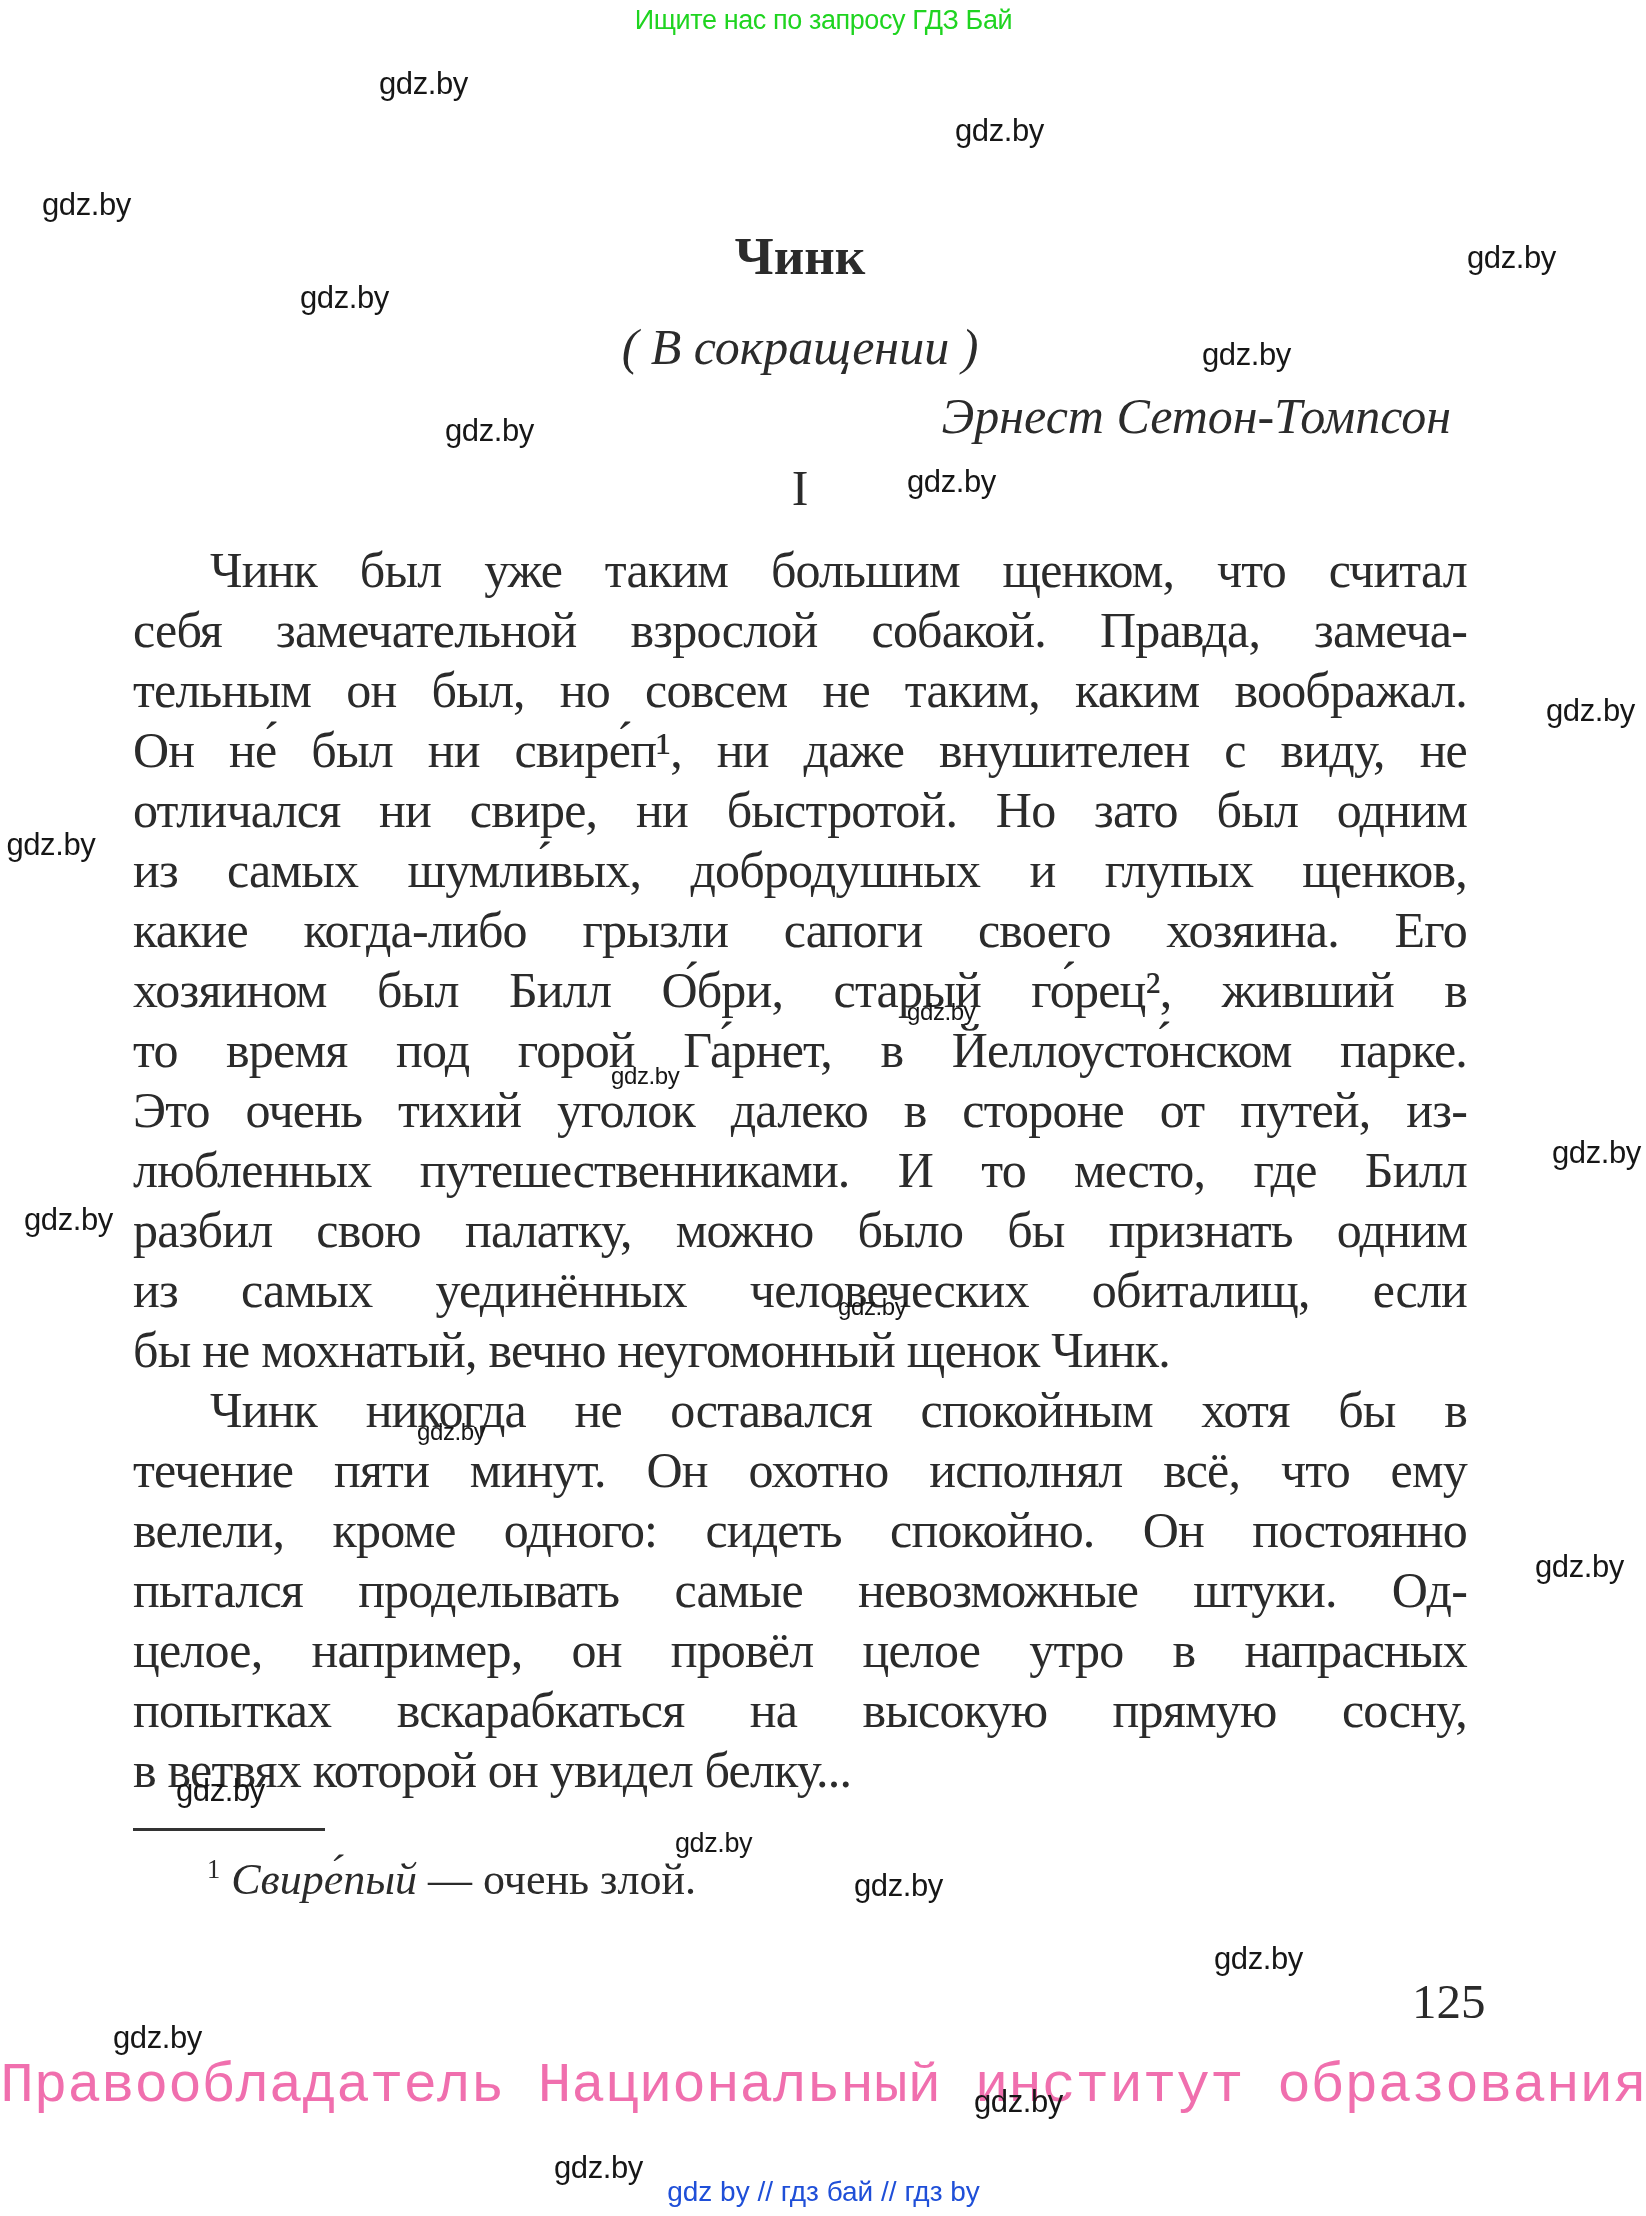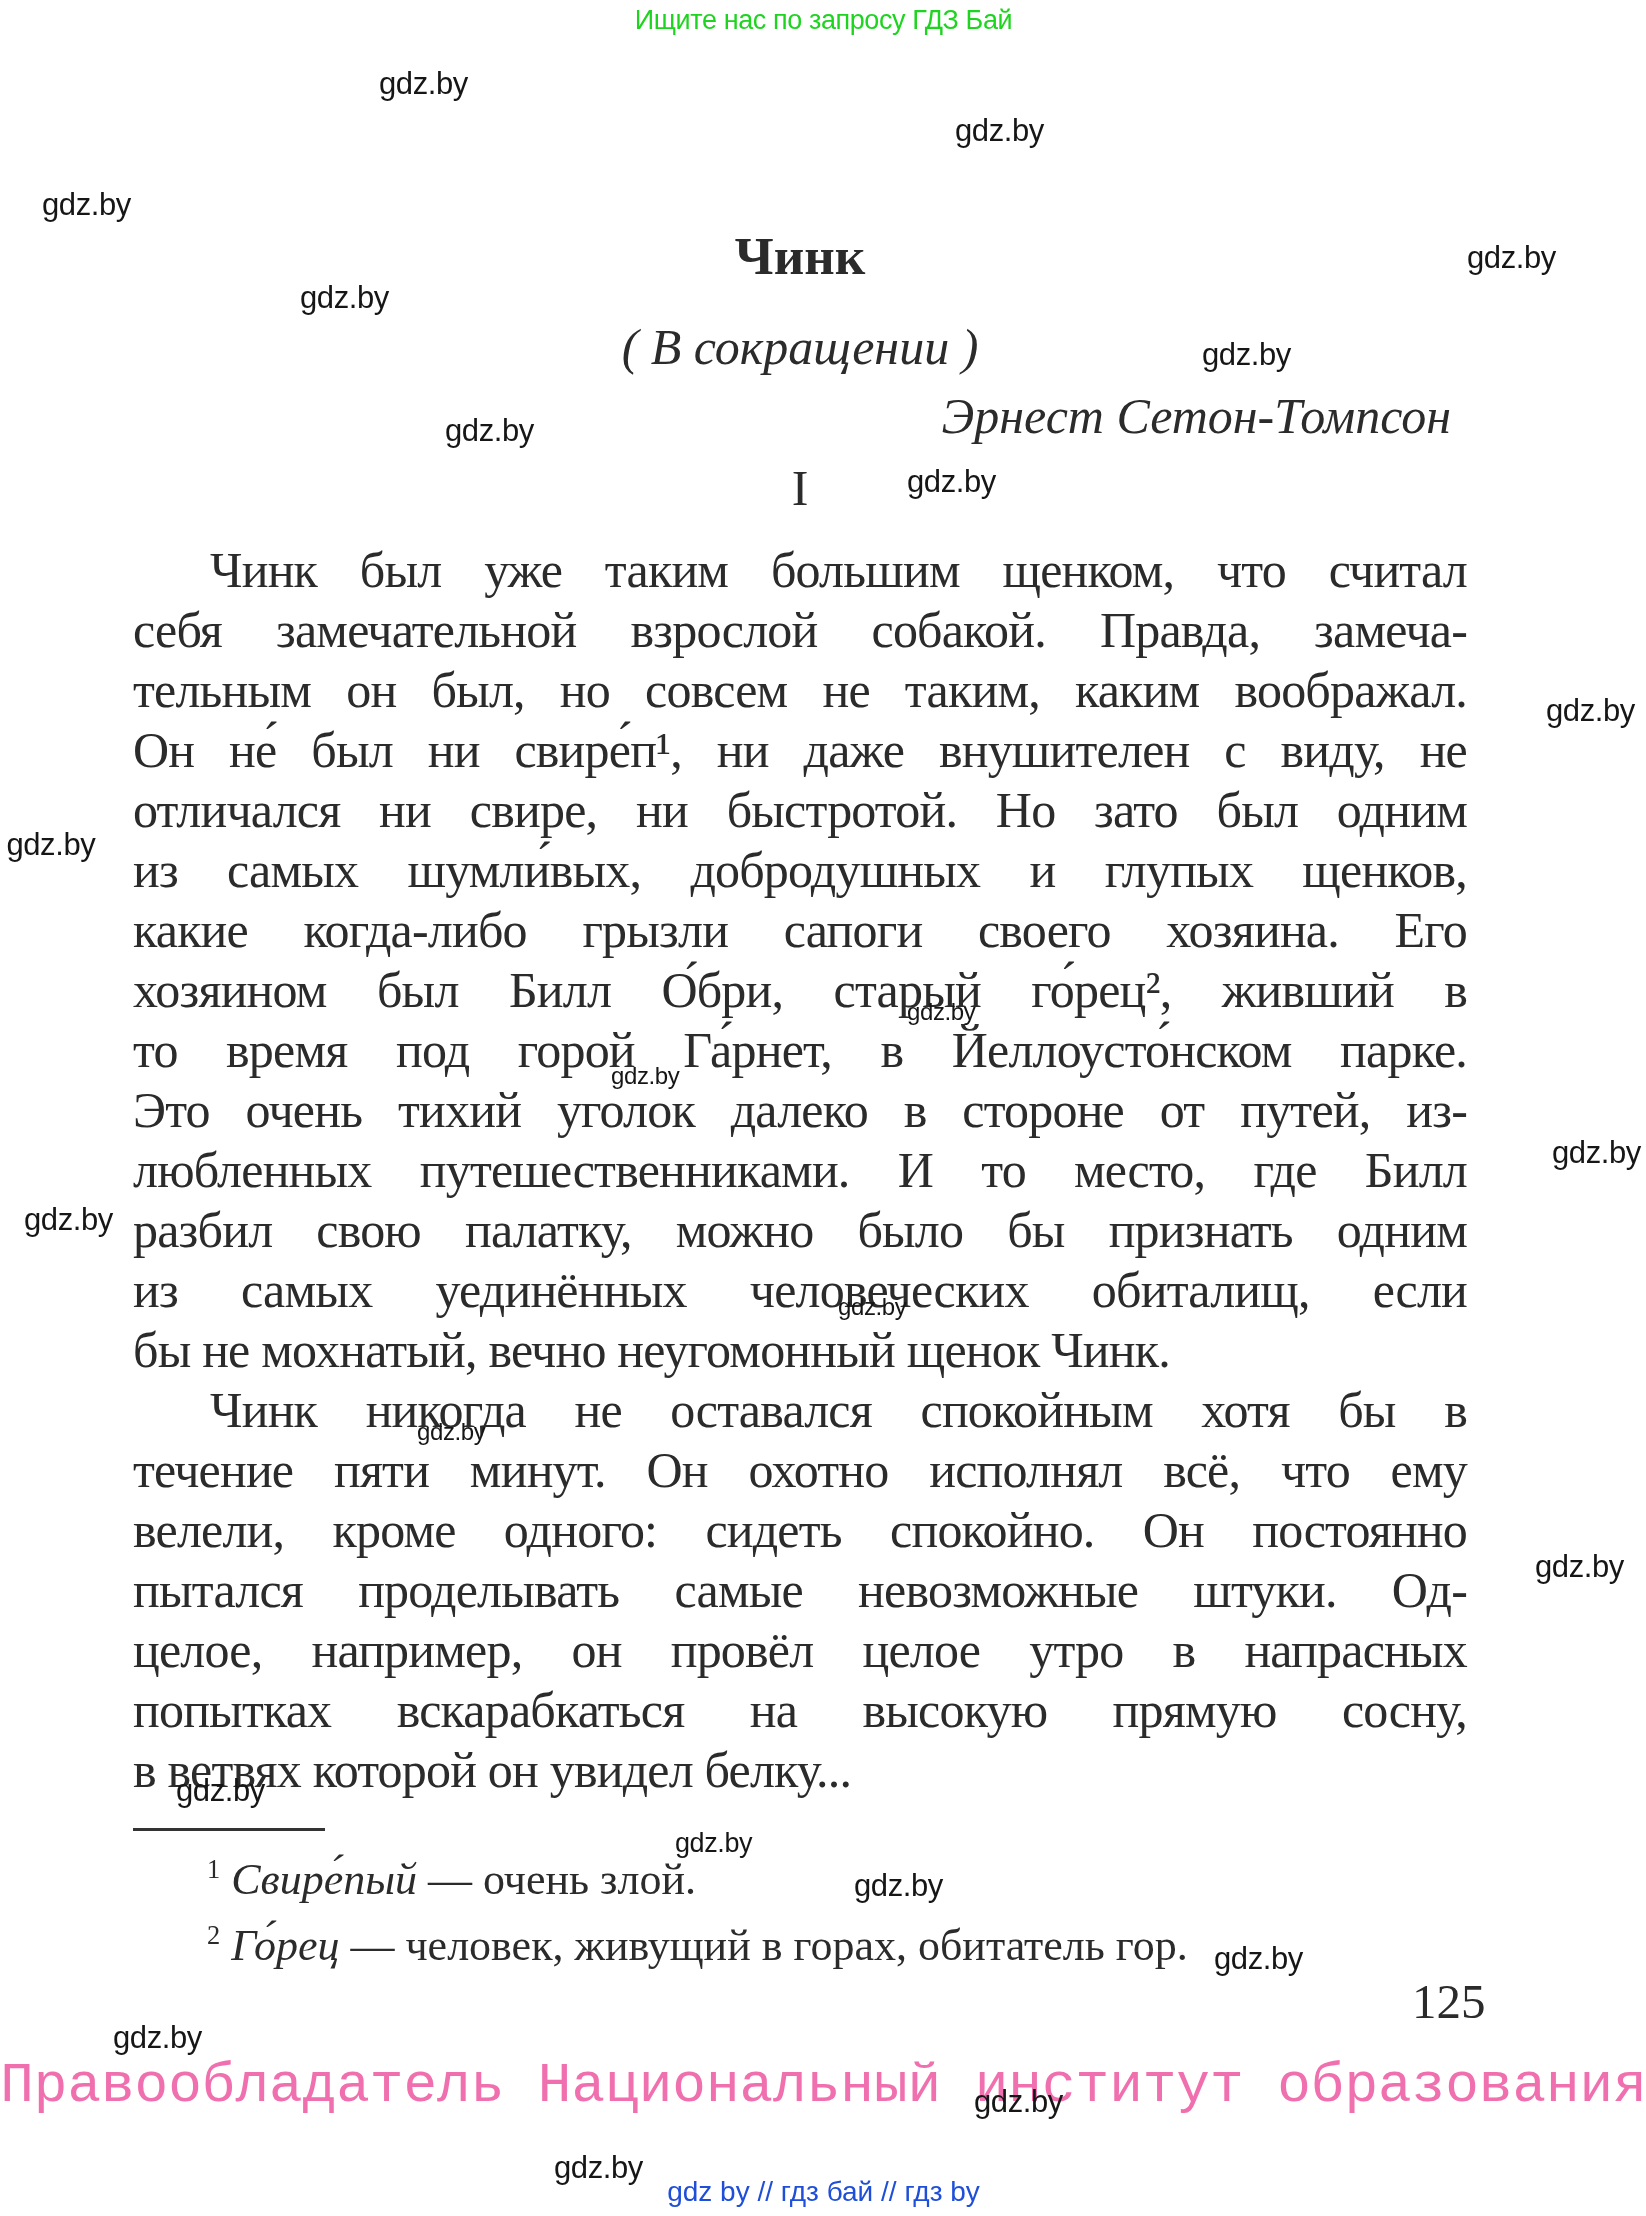--- a/index.html
+++ b/index.html
@@ -108,21 +108,20 @@
       <div class="line">пытался проделывать самые невозможные штуки. Од-</div>
       <div class="line">целое, например, он провёл целое утро в напрасных</div>
       <div class="line">попытках вскарабкаться на высокую прямую сосну,</div>
       <div class="line last">в ветвях которой он увидел белку...</div>
     </div>
 
   <div class="fn-rule"></div>
 
   <div class="footnote fn1"><sup>1</sup> <span class="term">Свире́пый</span><span> — очень злой.</span></div>
 
-  <div class="footnote fn2"><sup>2</sup> <span class="term">Го́рец</span><span> — человек, живущий в горах, обитатель гор.</span></div>
 
   <div class="page-number">125</div>
 
   <div class="copyright" style="color: rgb(240, 111, 174);">Правообладатель Национальный институт образования</div>
 
   <div class="footer-links" style="color: rgb(31, 79, 216);">gdz by  //  гдз бай  //  гдз by</div>
 
   <div>
       <span class="wm" style="left: 379px; top: 66px; font-size: 31px;">gdz.by</span>
       <span class="wm" style="left: 955px; top: 113px; font-size: 31px;">gdz.by</span>

